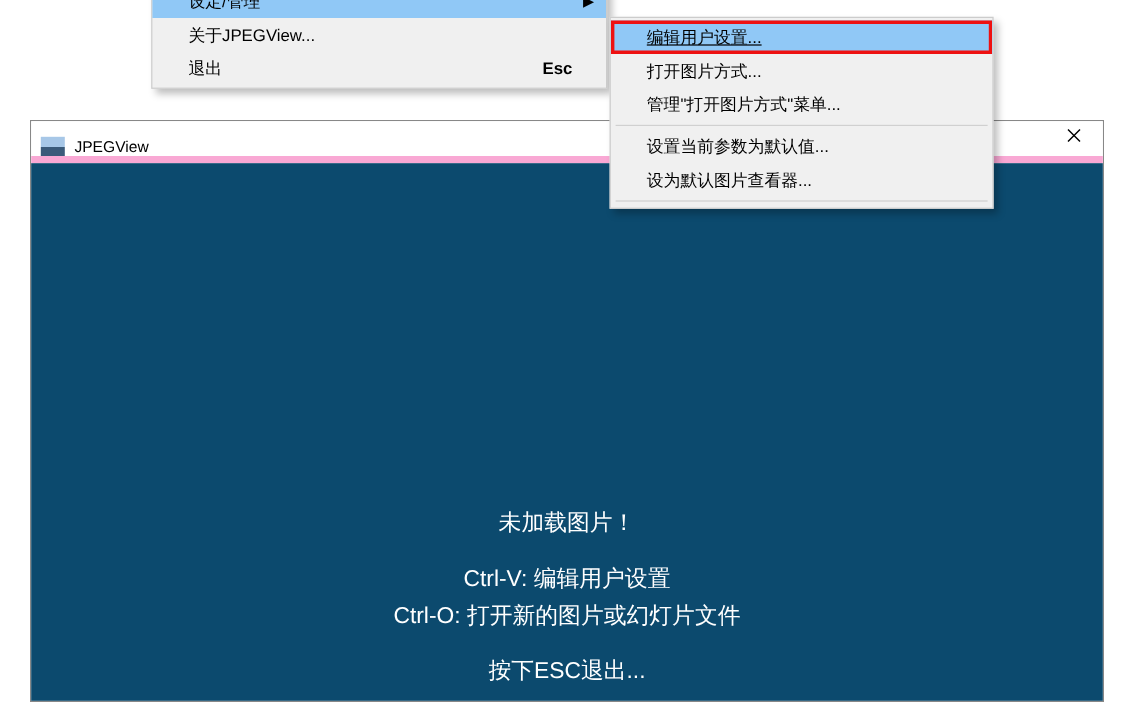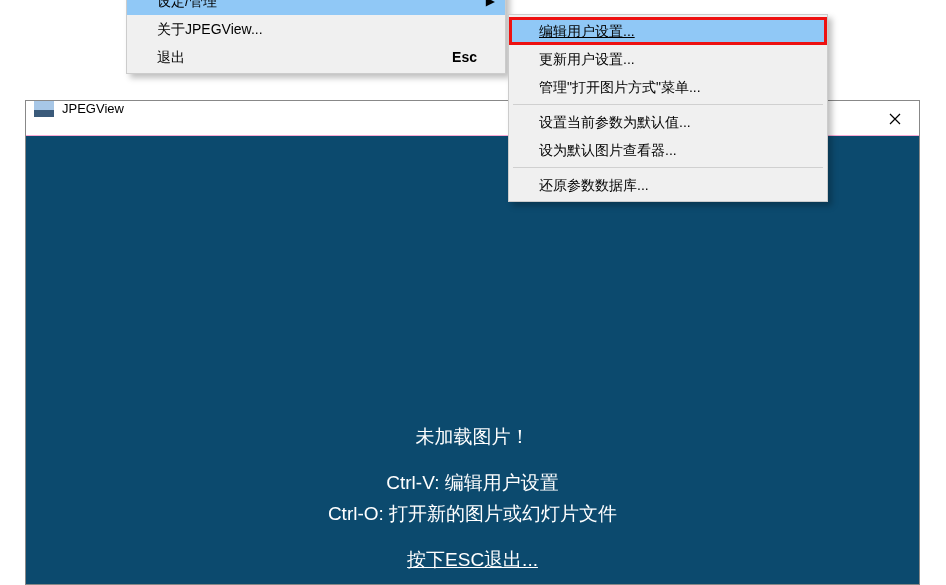--- a/index.html
+++ b/index.html
@@ -13,23 +13,23 @@
       width: 895px;
       height: 485px;
       border: 1px solid #888;
       background: #fff;
       display: flex;
       flex-direction: column;
     }
     .titlebar {
       height: 35px;
       display: flex;
-      align-items: flex-start;
+      align-items: flex-end;
       background: #fff;
-      border-bottom: 1px solid #f9a8d4;
+      border-bottom: 6px solid #f9a8d4;
     }
     .titlebar-icon {
       width: 20px;
       height: 16px;
       margin: 0 8px;
       background: linear-gradient(to bottom, #a7c7e7 0%, #a7c7e7 55%, #3a5a7a 55%, #3a5a7a 100%);
     }
     .titlebar-text { font-size: 13px; color: #000; }
     .titlebar-close {
       margin-left: auto;
@@ -48,21 +48,21 @@
       flex-direction: column;
       align-items: center;
       justify-content: flex-end;
       color: #fff;
       font-size: 19px;
       text-align: center;
       padding-bottom: 8px;
     }
     .viewport-line { margin: 2px 0; line-height: 1.4; white-space: pre; }
     .viewport-heading { margin-bottom: 18px; }
-    .viewport-gap { margin-top: 18px; text-decoration: underline; }
+    .viewport-gap { margin-top: 18px; }
 
     
     .menu {
       position: absolute;
       background: #f0f0f0;
       border: 1px solid #ccc;
       box-shadow: 4px 4px 6px rgba(0,0,0,0.25);
       font-size: 14px;
       padding: 2px 0;
     }
@@ -136,29 +136,26 @@
     <span>退出</span>
     <span class="shortcut">Esc</span>
   </div>
 </div>
 
 <div class="menu menu-sub">
   <div class="menu-item highlighted-red">
     <span>编辑用户设置...</span>
   </div>
   <div class="menu-item">
-    <span>更新用户设置...</span>
+    <span>打开图片方式...</span>
   </div>
   <div class="menu-item">
     <span>管理"打开图片方式"菜单...</span>
   </div>
   <div class="menu-sep"></div>
   <div class="menu-item">
     <span>设置当前参数为默认值...</span>
   </div>
   <div class="menu-item">
     <span>设为默认图片查看器...</span>
   </div>
   <div class="menu-sep"></div>
-  <div class="menu-item">
-    <span>还原参数数据库...</span>
-  </div>
 </div>
 
 </body></html>

